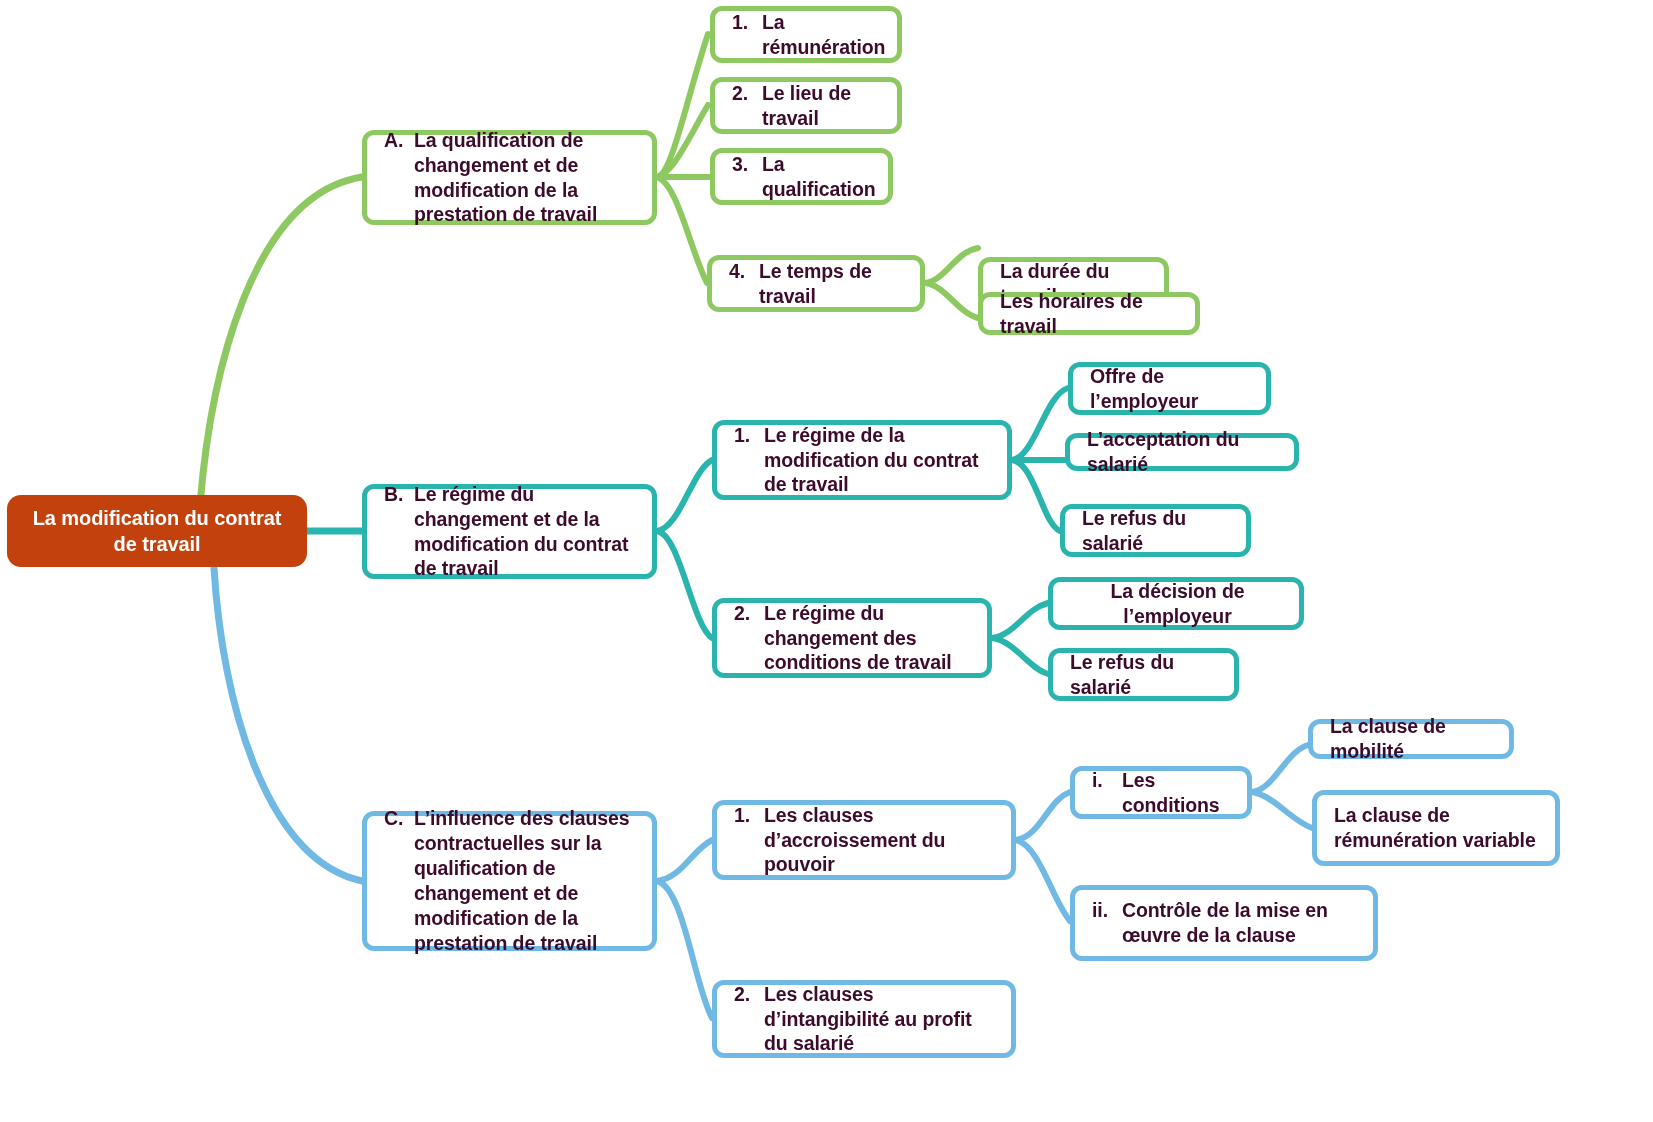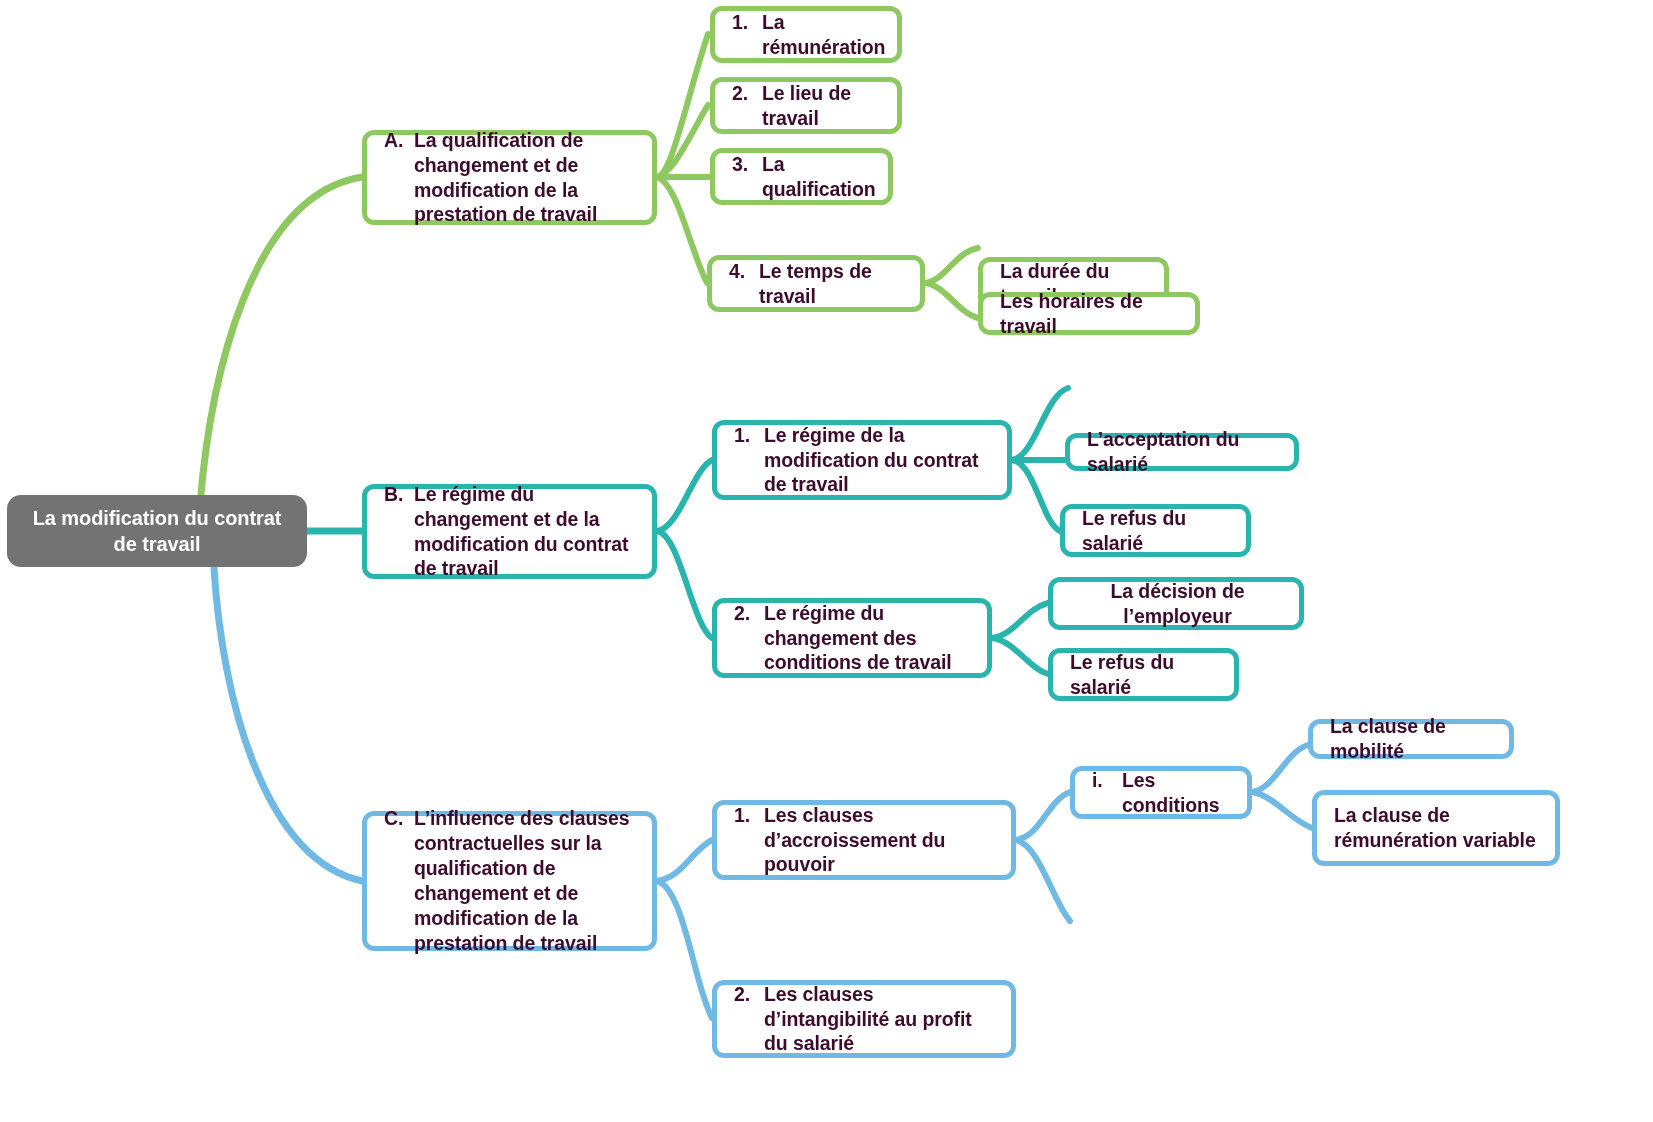--- a/index.html
+++ b/index.html
@@ -38,21 +38,21 @@
     padding: 6px 14px 6px 17px;
     z-index: 5;
   }
   .node .txt { white-space: pre-line; display: block; }
 
   .node.green  { border: 5px solid #8ec860; }
   .node.teal   { border: 5px solid #29b4ae; }
   .node.blue   { border: 5px solid #6fb9e4; }
 
   .node.root {
-    background: #737373;
+    background: #c2410c;
     border: none;
     color: #ffffff;
     border-radius: 14px;
     justify-content: center;
     text-align: center;
     font-size: 20px;
     padding: 8px 12px;
     line-height: 1.3;
   }
   
@@ -160,20 +160,23 @@
     </span>
   </div>
 
   <div class="node teal" style="left:712px; top:420px; width:300px; height:80px;">
     <span class="lbl">
       <span class="num">1.</span>
       <span class="body">Le régime de la modification du contrat de travail</span>
     </span>
   </div>
 
+  <div class="node teal" style="left:1068px; top:362px; width:203px; height:53px;">
+    <span class="txt">Offre de l’employeur</span>
+  </div>
 
   <div class="node teal" style="left:1065px; top:433px; width:234px; height:38px;">
     <span class="txt">L’acceptation du salarié</span>
   </div>
 
   <div class="node teal" style="left:1060px; top:504px; width:191px; height:53px;">
     <span class="txt">Le refus du salarié</span>
   </div>
 
   <div class="node teal" style="left:712px; top:598px; width:280px; height:80px;">
@@ -213,20 +216,26 @@
   </div>
 
   <div class="node blue" style="left:1308px; top:719px; width:206px; height:40px;">
     <span class="txt">La clause de mobilité</span>
   </div>
 
   <div class="node blue" style="left:1312px; top:790px; width:248px; height:76px;">
     <span class="txt">La clause de rémunération variable</span>
   </div>
 
+  <div class="node blue" style="left:1070px; top:885px; width:308px; height:76px;">
+    <span class="lbl">
+      <span class="num">ii.</span>
+      <span class="body">Contrôle de la mise en œuvre de la clause</span>
+    </span>
+  </div>
 
   <div class="node blue" style="left:712px; top:980px; width:304px; height:78px;">
     <span class="lbl">
       <span class="num">2.</span>
       <span class="body">Les clauses d’intangibilité au profit du salarié</span>
     </span>
   </div>
 
 </div>
 

